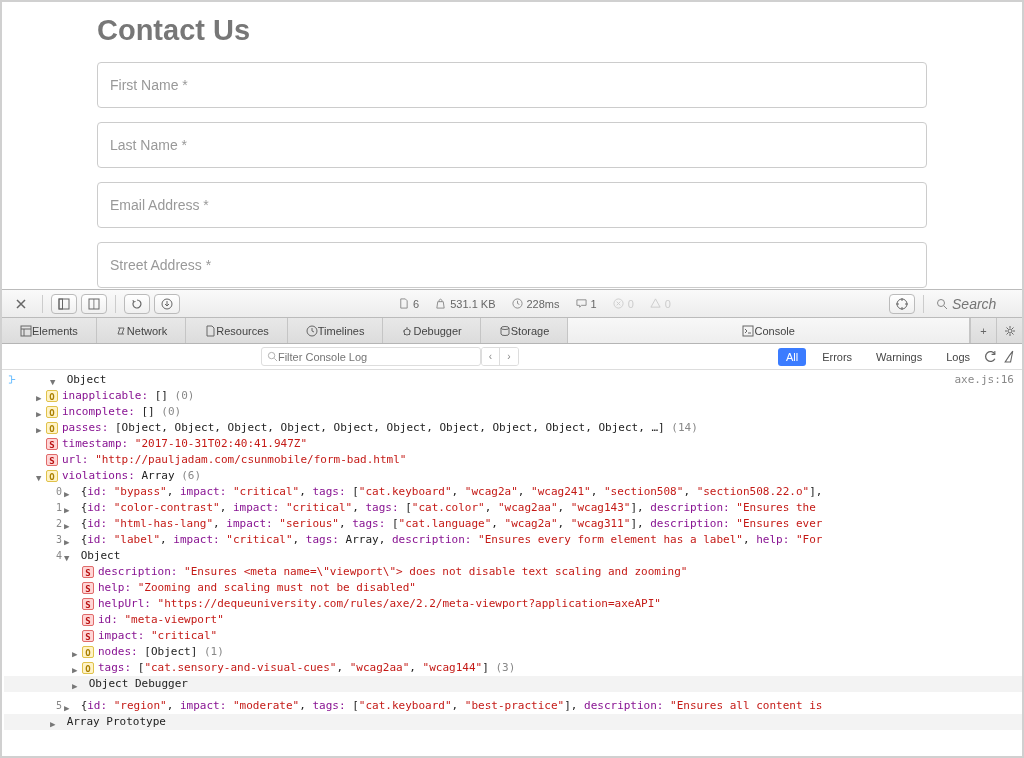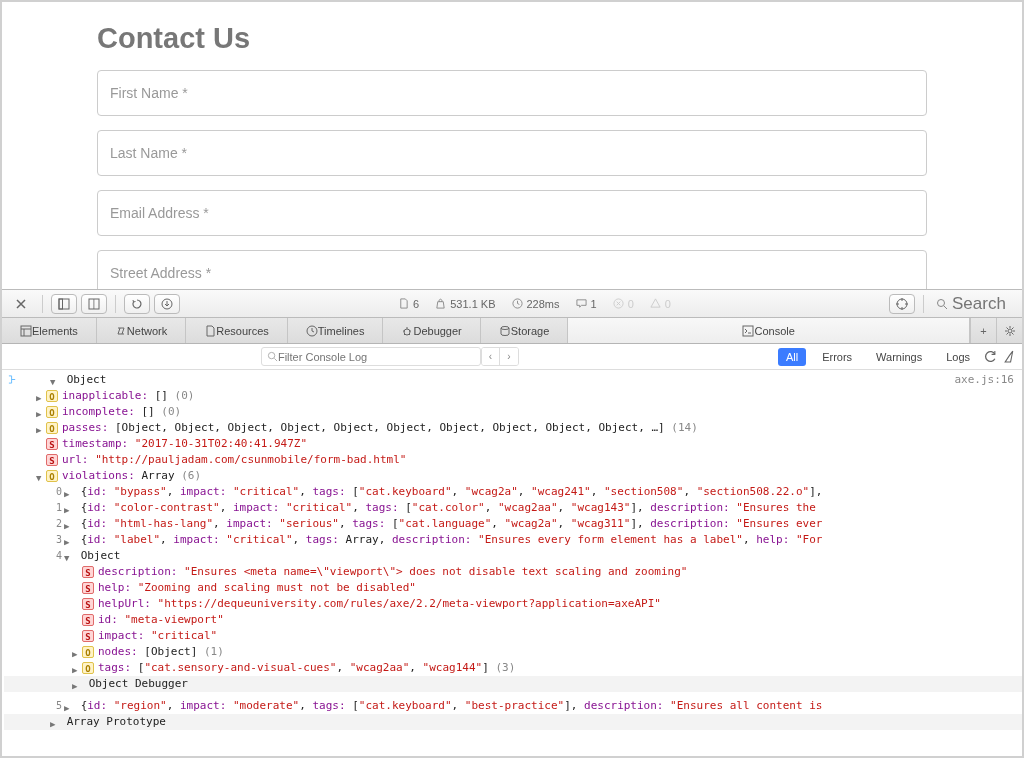--- a/index.html
+++ b/index.html
@@ -13,21 +13,21 @@
   border: 2px solid #d0d0d0;
   font-size: 13px;
 }
 .page {
   padding: 0 0 0 0;
   height: 287px;
   overflow: hidden;
 }
 .page-inner {
   width: 830px;
-  margin: 16px auto;
+  margin: 8px auto;
   padding-top: 4px;
 }
 .page-title {
   font-size: 29px;
   font-weight: 700;
   color: #777;
   margin-bottom: 15px;
   letter-spacing: 0px;
 }
 .form-input {
@@ -93,23 +93,24 @@
 .dt-search {
   display: flex;
   align-items: center;
   gap: 4px;
   padding: 0 4px;
   color: #888;
 }
 .dt-search input {
   border: none;
   background: transparent;
-  font-size: 17px;
+  font-size: 14px;
   width: 60px;
   outline: none;
+  font-style: italic;
 }
 
 .dt-tabs {
   height: 26px;
   background: linear-gradient(#e8e8e8,#dcdcdc);
   border-bottom: 1px solid #b5b5b5;
   display: flex;
   align-items: stretch;
 }
 .dt-tab {

